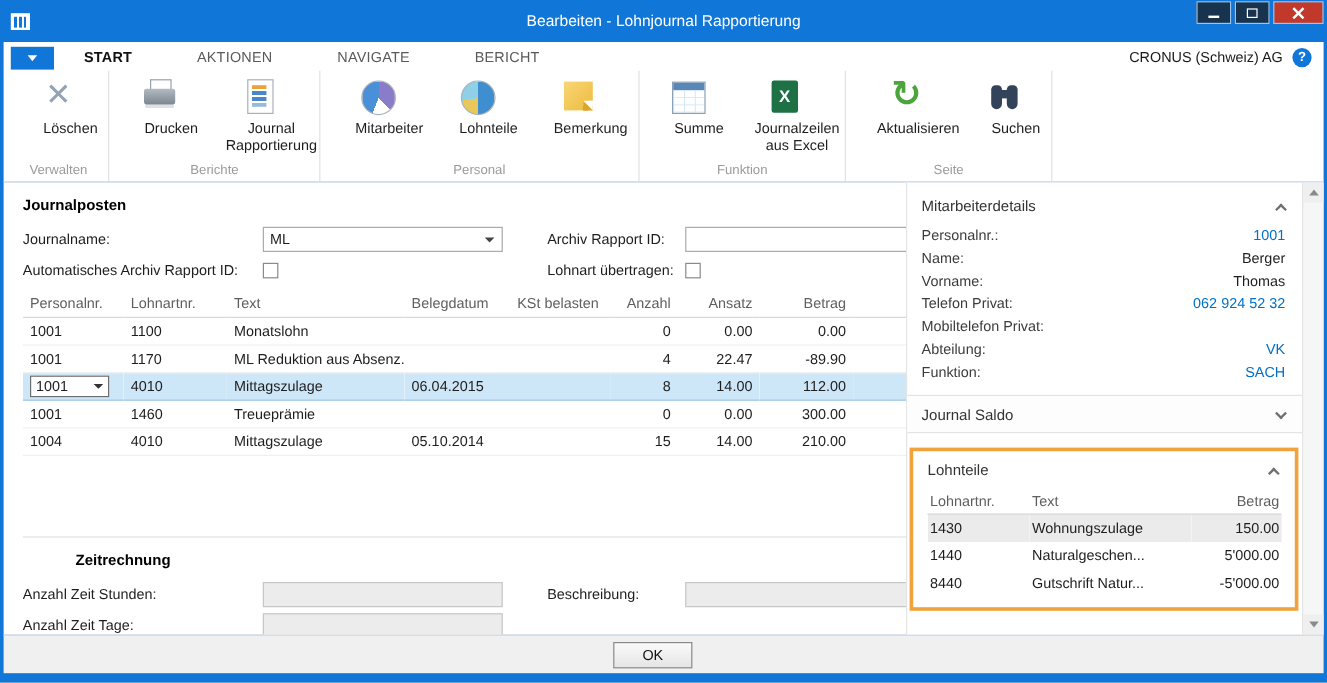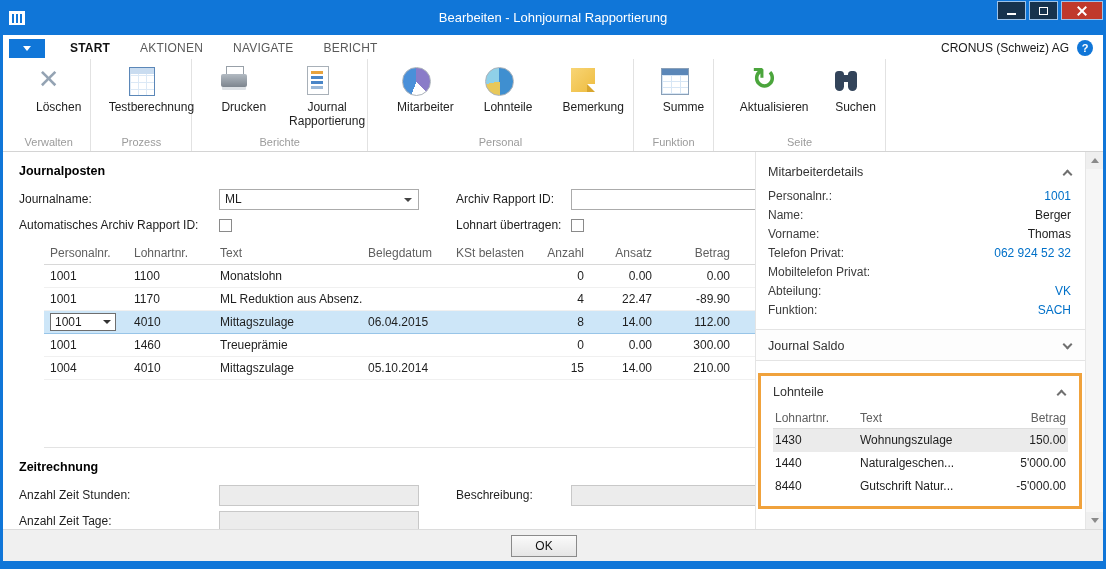--- a/index.html
+++ b/index.html
@@ -23,21 +23,21 @@
   .glyph-min { width:9px; height:2px; background:#fff; margin-top:7px; }
   .glyph-max { width:9px; height:8px; border:1px solid #fff; }
   .glyph-close { position:relative; width:10px; height:10px; }
   .glyph-close::before,.glyph-close::after { content:""; position:absolute; left:4px; top:-1px; width:2px; height:12px; background:#fff; }
   .glyph-close::before { transform:rotate(45deg); } .glyph-close::after { transform:rotate(-45deg); }
   
   .ribbon { background:#fff; flex:0 0 auto; border-bottom:1px solid #d4d4d4; }
   .tabrow { height:24px; display:flex; align-items:center; padding:2px 10px 0 6px; }
   .rib-drop { width:36px; height:19px; background:var(--accent,#1076d8); display:flex; align-items:center; justify-content:center; margin-right:10px; }
   .caret-down { width:0; height:0; border-left:4px solid transparent; border-right:4px solid transparent; border-top:5px solid #fff; }
-  .tabs { display:flex; }
+  .tabs { display:flex;gap:24px; }
   .tab { padding:3px 15px; color:#5a5a5a; font-size:12px; letter-spacing:.2px; }
   .tab.active { color:#111; font-weight:bold; }
   .company { margin-left:auto; color:#1a1a1a; font-size:12px; }
   .help { width:16px; height:16px; border-radius:50%; background:var(--accent,#1076d8); color:#fff; font-size:11px; font-weight:bold; display:flex; align-items:center; justify-content:center; margin-left:8px; }
   .groups { display:flex; height:92px; padding-left:4px; }
   .rgroup { display:flex; flex-direction:column; border-right:1px solid #e2e2e2; padding:2px 4px 0 4px; }
   .rbuttons { display:flex; align-items:flex-start; flex:1 1 auto; }
   .rbtn { display:flex; flex-direction:column; align-items:center; text-align:center; padding:3px 5px 0 5px; min-width:54px; max-width:92px; line-height:1.15; color:#1e1e1e; }
   .rlabel { font-size:12px;margin-left:20px; }
   .glabel { text-align:center; color:#9b9b9b; font-size:11px; padding:1px 0 3px; margin-top:auto; }
@@ -64,30 +64,30 @@
   .table-get-icon::after { content:""; position:absolute; right:1px; bottom:1px; width:0; height:0; border-top:10px solid #3a78c8; border-left:10px solid transparent; transform:rotate(45deg); }
   .excel-icon::before { content:""; position:absolute; left:7px; top:3px; width:22px; height:27px; background:#1e7145; border-radius:2px; }
   .excel-icon::after { content:"X"; position:absolute; left:13px; top:8px; color:#fff; font-weight:bold; font-size:14px; }
   .refresh-icon::before { content:"↻"; position:absolute; left:50%; top:50%; transform:translate(-50%,-55%); font-size:30px; font-weight:bold; color:#4ba53c; }
   .search-icon::before { content:""; position:absolute; left:7px; top:7px; width:9px; height:20px; background:#33445a; border-radius:4px 4px 5px 5px; box-shadow:13px 0 0 #33445a; }
   .search-icon::after { content:""; position:absolute; left:14px; top:11px; width:8px; height:7px; background:#33445a; }
   
   .main { flex:1 1 auto; display:flex; background:#fff; overflow:hidden; }
   .content { flex:1 1 auto; padding:10px 4px 0 16px; overflow:hidden; }
   .sec-title { font-weight:bold; font-size:12.5px; color:#000; margin:2px 0 8px 0; }
-  .sec-title.zeit { margin-top:12px; }
+  .sec-title.zeit { margin-top:12px;margin-left:44px; }
   .frow { display:grid; grid-template-columns:200px 237px 115px 1fr; align-items:center; height:26px; }
   .flabel { color:#1e1e1e; white-space:nowrap; overflow:hidden; }
   .combo { width:200px; height:21px; border:1px solid #ababab; background:#fff; display:flex; align-items:center; padding-left:5px; position:relative; }
   .combo-caret { position:absolute; right:6px; top:8px; width:0; height:0; border-left:4px solid transparent; border-right:4px solid transparent; border-top:4px solid #444; }
   .tinput { display:block; width:185px; height:21px; border:1px solid #ababab; background:#fff; }
   .tinput.wide { width:200px; }
   .tinput.disabled { background:#ececec; border-color:#c8c8c8; }
   .cb { display:block; width:13px; height:13px; border:1px solid #8a8a8a; background:#fff; }
-  .gridwrap { margin-top:4px; height:206px; width:737px; overflow:hidden; border-bottom:1px solid #e3e3e3;margin-left:25px; }
+  .gridwrap { margin-top:4px; height:206px; width:737px; overflow:hidden; border-bottom:1px solid #e3e3e3; }
   table.jtable { border-collapse:collapse; table-layout:fixed; width:737px; font-size:12px; }
   .jtable th { font-weight:normal; color:#5f5f5f; text-align:left; padding:4px 6px; border-bottom:1px solid #d8d8d8; white-space:nowrap; overflow:hidden; }
   .jtable td { height:23px; padding:0 6px; border-bottom:1px solid #f0f0f0; white-space:nowrap; overflow:hidden; }
   .jtable .num { text-align:right; }
   .jtable tr.sel td { background:var(--selection,#cde6f8); border-top:1px solid #98c5e8; border-bottom:1px solid #98c5e8; }
   .celled { display:inline-flex; align-items:center; justify-content:space-between; background:#fff; border:1px solid #6e6e6e; height:18px; width:66px; padding:0 4px; }
   .ed-caret { width:0; height:0; border-left:4px solid transparent; border-right:4px solid transparent; border-top:4px solid #333; }
   
   .factcol { flex:0 0 330px; border-left:1px solid #e4e4e4; padding-top:4px; overflow:hidden; background:#fff; }
   .fb-header { display:flex; justify-content:space-between; align-items:center; padding:9px 14px 7px 12px; font-size:12.5px; color:#333; }
@@ -155,61 +155,56 @@
             <div class="rbtn">
               <span class="ricon delete-icon"></span>
               <span class="rlabel">Löschen</span>
             </div>
           </div>
           <div class="glabel">Verwalten</div>
         </div>
         <div class="rgroup">
           <div class="rbuttons">
             <div class="rbtn">
-              <span class="ricon calc-icon"></span>
-              <span class="rlabel">Testberechnung</span>
-            </div>
-          </div>
-          <div class="glabel">Prozess</div>
+              <span class="ricon printer-icon"></span>
+              <span class="rlabel">Drucken</span>
+            </div>
+            <div class="rbtn">
+              <span class="ricon report-icon"></span>
+              <span class="rlabel">Journal Rapportierung</span>
+            </div>
+          </div>
+          <div class="glabel">Berichte</div>
         </div>
         <div class="rgroup">
           <div class="rbuttons">
             <div class="rbtn">
-              <span class="ricon printer-icon"></span>
-              <span class="rlabel">Drucken</span>
-            </div>
-            <div class="rbtn">
-              <span class="ricon report-icon"></span>
-              <span class="rlabel">Journal Rapportierung</span>
-            </div>
-          </div>
-          <div class="glabel">Berichte</div>
+              <span class="ricon employee-pie-icon"></span>
+              <span class="rlabel">Mitarbeiter</span>
+            </div>
+            <div class="rbtn">
+              <span class="ricon wageparts-pie-icon"></span>
+              <span class="rlabel">Lohnteile</span>
+            </div>
+            <div class="rbtn">
+              <span class="ricon note-icon"></span>
+              <span class="rlabel">Bemerkung</span>
+            </div>
+          </div>
+          <div class="glabel">Personal</div>
         </div>
         <div class="rgroup">
           <div class="rbuttons">
             <div class="rbtn">
-              <span class="ricon employee-pie-icon"></span>
-              <span class="rlabel">Mitarbeiter</span>
-            </div>
-            <div class="rbtn">
-              <span class="ricon wageparts-pie-icon"></span>
-              <span class="rlabel">Lohnteile</span>
-            </div>
-            <div class="rbtn">
-              <span class="ricon note-icon"></span>
-              <span class="rlabel">Bemerkung</span>
-            </div>
-          </div>
-          <div class="glabel">Personal</div>
-        </div>
-        <div class="rgroup">
-          <div class="rbuttons">
-            <div class="rbtn">
               <span class="ricon table-icon"></span>
               <span class="rlabel">Summe</span>
+            </div>
+            <div class="rbtn">
+              <span class="ricon excel-icon"></span>
+              <span class="rlabel">Journalzeilen aus Excel</span>
             </div>
           </div>
           <div class="glabel">Funktion</div>
         </div>
         <div class="rgroup">
           <div class="rbuttons">
             <div class="rbtn">
               <span class="ricon refresh-icon"></span>
               <span class="rlabel">Aktualisieren</span>
             </div>

